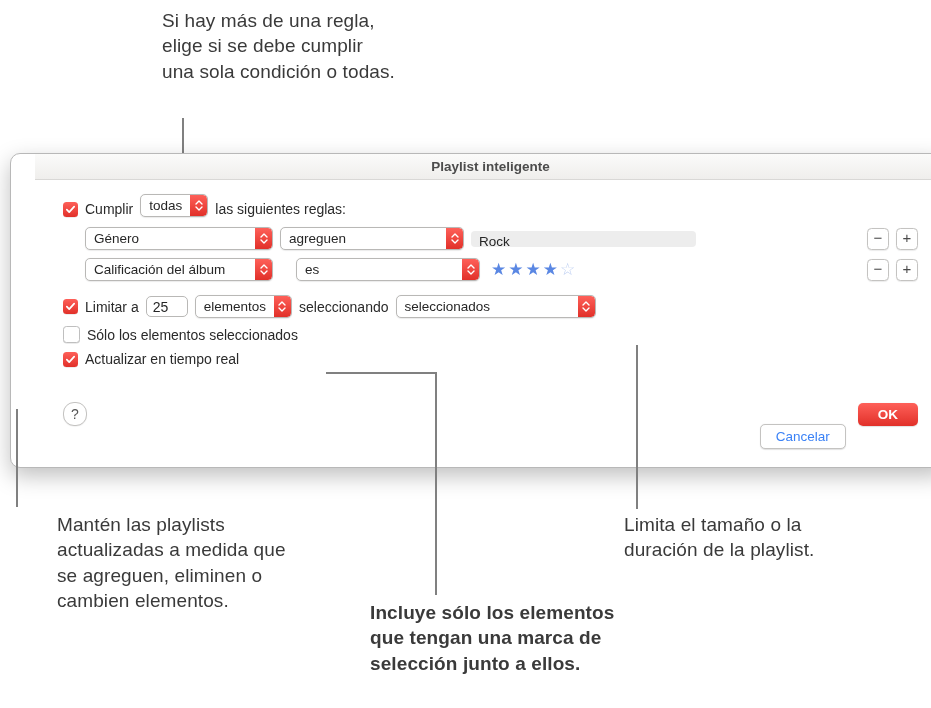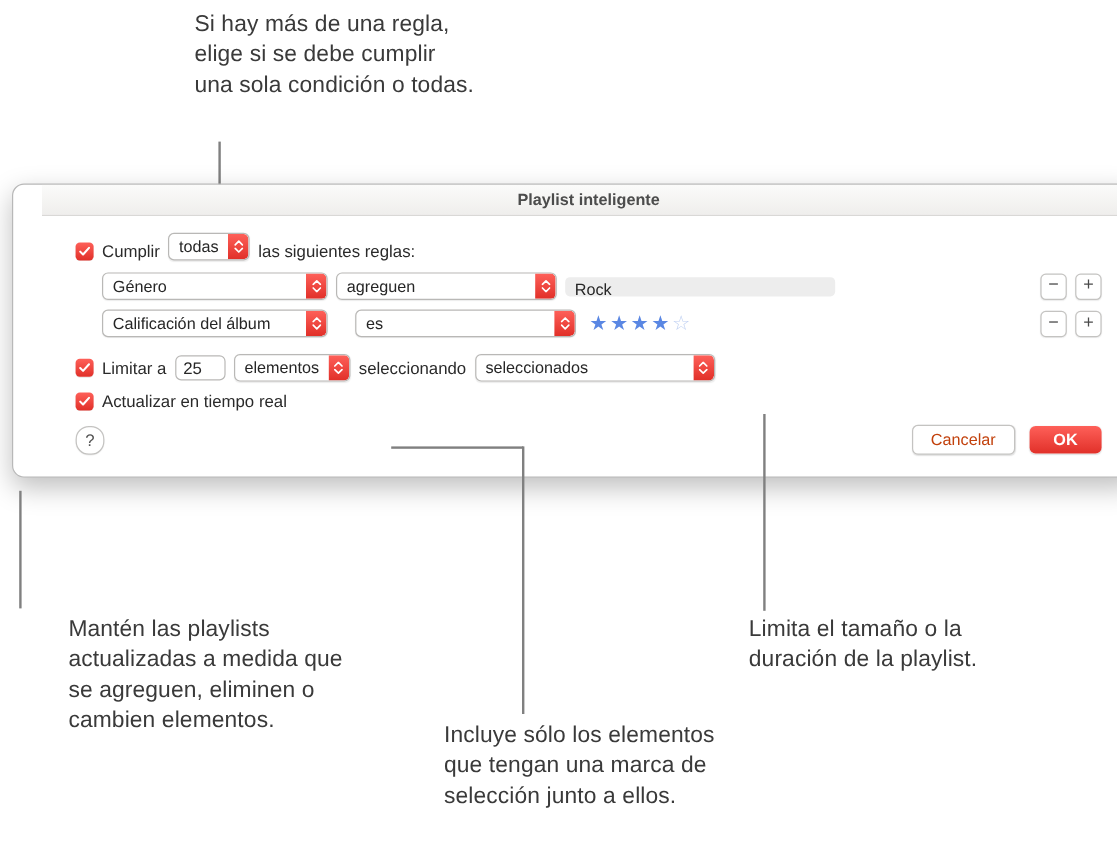--- a/index.html
+++ b/index.html
@@ -154,21 +154,21 @@
     font-size:14px;color:#555;
     box-shadow:0 0.5px 1px rgba(0,0,0,0.08);
   }
   .btn{
     height:23px;border-radius:5px;padding:0 15px;
     font-size:13.5px;line-height:23px;
     display:inline-flex;align-items:center;justify-content:center;
     box-shadow:0 0.5px 1px rgba(0,0,0,0.12);
   }
   .btn.default{
-    background:#fff;border:1px solid #c4c3c1;color:#c2410c;
+    background:#fff;border:1px solid #c4c3c1;color:#3b82f6;margin-top:45px;
   }
   .btn.primary{
     background:linear-gradient(var(--chev-grad-top),var(--chev-grad-bot));
     color:#fff;border:none;font-weight:700;
     padding:0 20px;
   }
   .btngroup{display:flex;gap:12px;align-items:center;}
 
   .spacer{flex:1 1 auto;}
   .rules-block{margin:4px 0 12px 0;}
@@ -308,20 +308,24 @@
           <svg viewBox="0 0 8 5">
               <path d="M1 4 L4 1 L7 4" stroke="#fff" stroke-width="1.4" fill="none" stroke-linecap="round" stroke-linejoin="round"></path>
             </svg>
           <svg viewBox="0 0 8 5">
               <path d="M1 1 L4 4 L7 1" stroke="#fff" stroke-width="1.4" fill="none" stroke-linecap="round" stroke-linejoin="round"></path>
             </svg>
         </span>
       </span>
     </div>
 
+    <div class="row">
+      <span class="cb unchecked"></span>
+      <span class="cb-label">Sólo los elementos seleccionados</span>
+    </div>
 
     <div class="row">
       <span class="cb checked">
         <svg viewBox="0 0 12 12">
           <path d="M2 6.2 L4.6 8.8 L10 2.8" stroke="#fff" stroke-width="1.9" fill="none" stroke-linecap="round" stroke-linejoin="round"></path>
         </svg>
       </span>
       <span class="cb-label">Actualizar en tiempo real</span>
     </div>
 
@@ -337,19 +341,19 @@
 </div>
 
 <div class="callout-line" style="left:16px;top:409px;width:1.5px;height:98px;"></div>
 <div class="callout" style="left:14px;top:512px;width:280px;white-space:pre-line;margin-left:43px;">Mantén las playlists
 actualizadas a medida que
 se agreguen, eliminen o
 cambien elementos.</div>
 
 <div class="callout-line" style="left:326px;top:372px;width:110px;height:1.5px;"></div>
 <div class="callout-line" style="left:435px;top:372px;width:1.5px;height:223px;"></div>
-<div class="callout" style="left:370px;top:600px;width:290px;white-space:pre-line;">Incluye sólo los elementos
+<div class="callout" style="left:370px;top:600px;width:290px;white-space:pre-line;font-weight:bold;">Incluye sólo los elementos
 que tengan una marca de
 selección junto a ellos.</div>
 
 <div class="callout-line" style="left:636px;top:345px;width:1.5px;height:164px;"></div>
 <div class="callout" style="left:624px;top:512px;width:280px;white-space:pre-line;">Limita el tamaño o la
 duración de la playlist.</div>
 
 </body></html>

